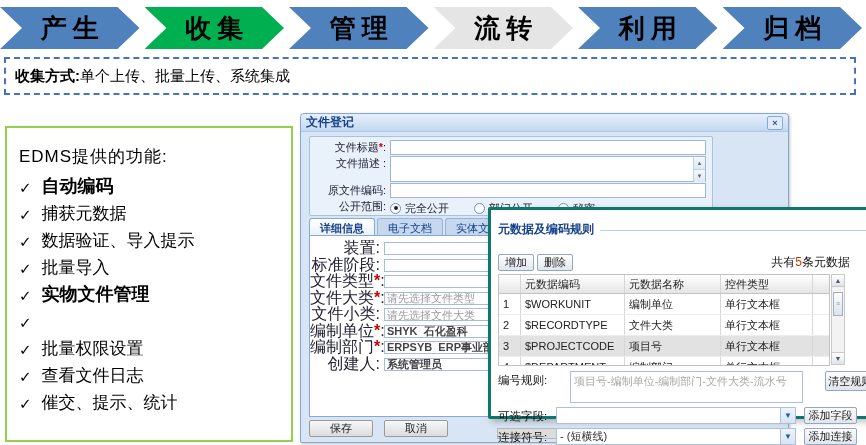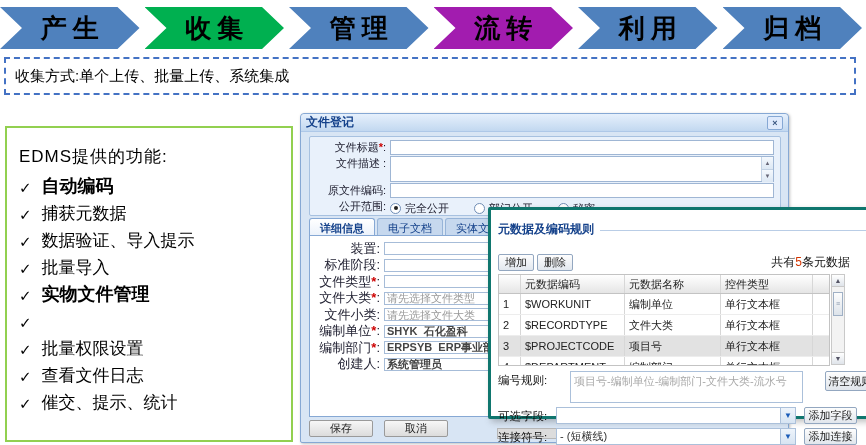--- a/index.html
+++ b/index.html
@@ -9,42 +9,42 @@
   
   #flow { position:absolute; left:0; top:7px; width:862px; height:42px; display:flex; gap:5px; }
   .chevron { flex:1; display:flex; align-items:center; justify-content:center;
     font-size:26px; font-weight:bold; color:#000; letter-spacing:6px; text-indent:6px;
     clip-path:polygon(0 0, calc(100% - 22px) 0, 100% 50%, calc(100% - 22px) 100%, 0 100%, 22px 50%); }
 
   
   #collect-box { position:absolute; left:4px; top:57px; width:852px; height:38px;
     border:2px dashed #4472c4; background:#fff; display:flex; align-items:center;
     padding-left:9px; font-size:15px; color:#000; }
-  #collect-box .lbl { font-weight:normal; }
+  #collect-box .lbl { font-weight:bold; }
 
   
   #features { position:absolute; left:5px; top:126px; width:288px; height:316px;
     border:2px solid #92d050; background:#fff; padding:17px 8px 6px 12px; font-size:17px; color:#000; }
   .feature-title { margin-bottom:5px; letter-spacing:1px; }
   .feature-item { display:flex; gap:10px; line-height:27px; white-space:nowrap; }
   .feature-item.bold { font-weight:bold; font-size:18px; }
   .check { font-size:15px; transform:translateY(1px); }
 
   
   #dialog { position:absolute; left:300px; top:113px; width:489px; height:330px;
     background:#d8e5f4; border:1px solid #86a8d4; border-radius:4px 4px 2px 2px;
     box-shadow:1px 1px 3px rgba(0,0,0,.25); font-size:11px; }
   .titlebar { height:18px; display:flex; align-items:center; padding:0 5px;
     background:linear-gradient(#e6f0fc,#c2d8f0); border-bottom:1px solid #aec8e8;
     border-radius:4px 4px 0 0; font-size:12px; font-weight:bold; color:#15428b; }
   .close-btn { margin-left:auto; width:16px; height:14px; background:#dfeafc;
     border:1px solid #86a8d4; border-radius:2px; font-size:9px; line-height:12px;
     text-align:center; color:#39557f; font-weight:bold; cursor:pointer; }
 
-  .top-panel { position:absolute; left:8px; top:22px; width:472px; height:80px;
+  .top-panel { position:absolute; left:8px; top:22px; width:404px; height:80px;
     background:#e9f1fb; border:1px solid #a7c1e0; border-radius:2px; padding:3px 6px; }
   .tp-row { display:flex; align-items:flex-start; margin-bottom:1px; }
   .tp-label { width:74px; text-align:right; font-size:11px; color:#223; padding-right:4px;
     line-height:15px; flex-shrink:0; white-space:nowrap; }
   .req { color:#c00; font-weight:bold; }
   .tp-input { flex:1; height:15px; border:1px solid #9fb6d4; background:#fff; font-size:11px; padding:0 2px; }
   .ta-wrap { flex:1; position:relative; height:26px; border:1px solid #9fb6d4; background:#fff; }
   .ta-spin { position:absolute; right:0; top:0; width:12px; height:100%; display:flex;
     flex-direction:column; border-left:1px solid #c3d2e4; }
   .ta-spin span { flex:1; font-size:6px; line-height:12px; text-align:center; color:#667;
@@ -57,21 +57,21 @@
   .radio.checked::after { content:""; position:absolute; inset:2.5px; background:#222; border-radius:50%; }
 
   .tabs { position:absolute; left:8px; top:104px; display:flex; gap:2px; }
   .tab { padding:2px 10px 3px; font-size:11px; color:#15428b; background:#c6d8ee;
     border:1px solid #97b4d8; border-bottom:none; border-radius:3px 3px 0 0; cursor:pointer; }
   .tab.active { background:linear-gradient(#ffffff,#e7effa); font-weight:bold; border-color:#86a8d4; }
 
   .tab-content { position:absolute; left:8px; top:121px; width:472px; height:182px;
     background:#fff; border:1px solid #86a8d4; padding-top:5px; }
   .fr { display:flex; align-items:center; height:15px; margin-bottom:1.5px; }
-  .fr-label { width:74px; text-align:right; font-size:13px; color:#223; padding-right:4px; white-space:nowrap; }
+  .fr-label { width:74px; text-align:right; font-size:16px; color:#223; padding-right:4px; white-space:nowrap; }
   .fr-input { width:152px; height:13px; border:1px solid #a6bcd8; background:#fff;
     font-size:11px; padding:0 2px; color:#444; font-weight:bold; }
   .fr-input::placeholder { color:#999; font-weight:normal; }
 
   .dlg-buttons { position:absolute; left:8px; top:306px; display:flex; gap:11px; }
   .btn-gray { width:64px; height:17px; font-size:11px; color:#222;
     background:linear-gradient(#f7f7f7,#dcdcdc); border:1px solid #9a9a9a; border-radius:2px; cursor:pointer; }
   .bottom-strip { position:absolute; left:196px; top:314px; width:285px; height:11px;
     background:#dcdcdc; border:1px solid #b7b7b7; }
 
@@ -121,21 +121,21 @@
     color:#1b5cb8; font-size:8px; font-weight:bold; }
   .combo-row .side-btn { height:17px; }
 </style>
 </head>
 <body>
 
 <div id="flow">
   <div class="chevron" style="background-color: rgb(79, 129, 189);">产生</div>
   <div class="chevron" style="background-color: rgb(0, 176, 80);">收集</div>
   <div class="chevron" style="background-color: rgb(79, 129, 189);">管理</div>
-  <div class="chevron" style="background-color: #a21caf;">流转</div>
+  <div class="chevron" style="background-color: #e5e5e5;">流转</div>
   <div class="chevron" style="background-color: rgb(79, 129, 189);">利用</div>
   <div class="chevron" style="background-color: rgb(79, 129, 189);">归档</div>
 </div>
 
 <div id="collect-box">
   <span class="lbl">收集方式:</span>
   <span> 单个上传、批量上传、系统集成</span>
 </div>
 
 <div id="features">

